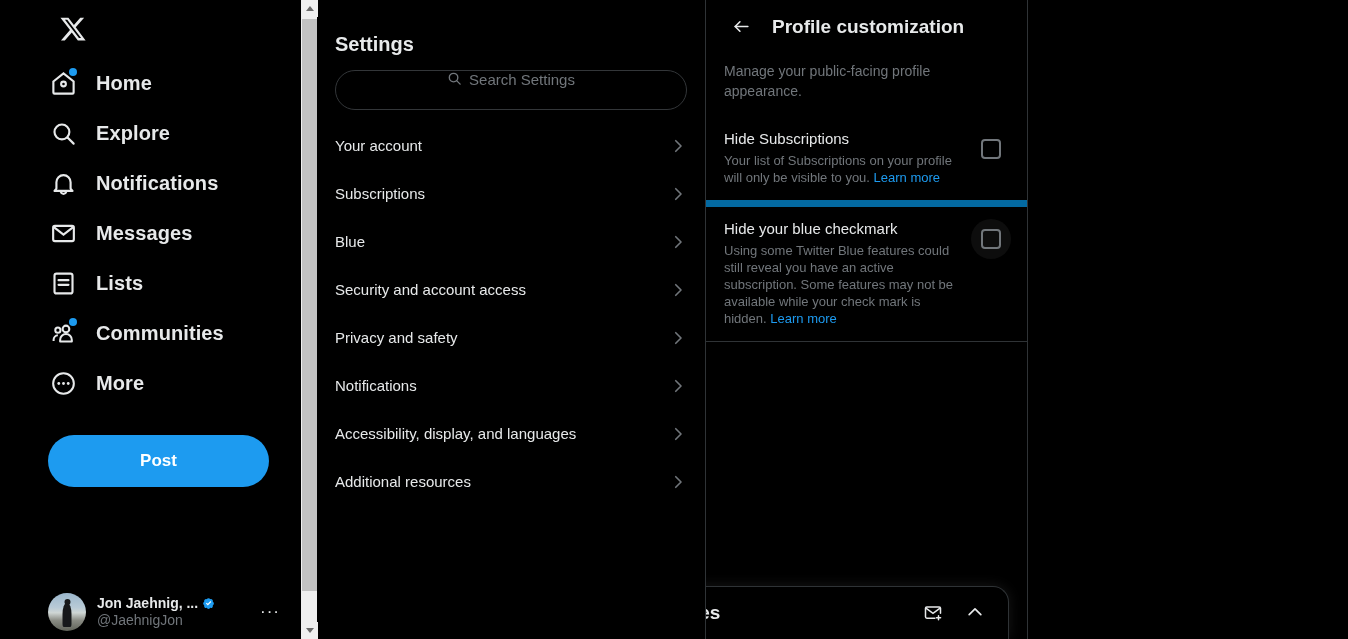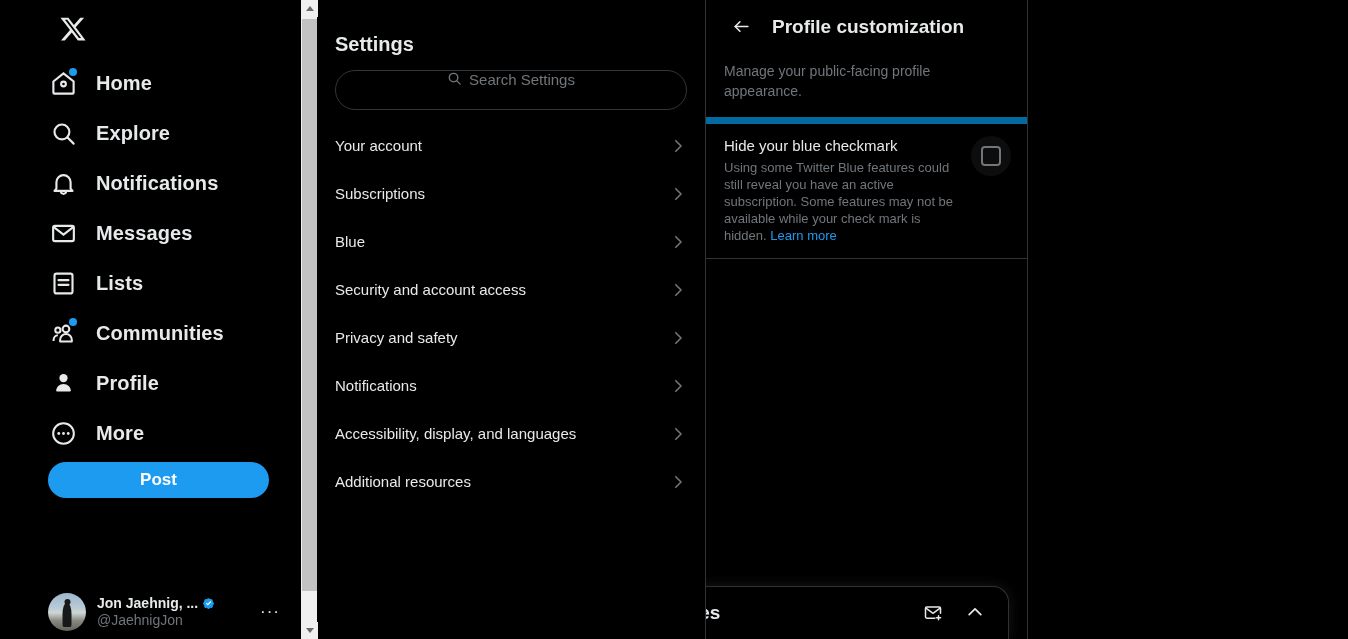--- a/index.html
+++ b/index.html
@@ -59,23 +59,23 @@
   .nav-label.bold { font-weight: bold; }
   .dot {
     position: absolute;
     top: 0px; right: 1px;
     width: 8px; height: 8px;
     border-radius: 50%;
     background: #1d9bf0;
   }
 
   .post-btn {
-    margin-top: 4px;
+    margin-top: 27px;
     width: 221px;
-    height: 36px;
+    height: 52px;
     border-radius: 26px;
     background: #1d9bf0;
     color: #ffffff;
     font-size: 17px;
     font-weight: bold;
     display: flex;
     align-items: center;
     justify-content: center;
     border: none;
     cursor: pointer;
@@ -404,29 +404,20 @@
             <path d="M9 19.2v-1.5a5.2 5.2 0 0 1 10.4 0v1.5z" stroke-linejoin="round"></path>
             <circle cx="7" cy="9" r="2.3"></circle>
             <path d="M3.2 18.6v-1.1A4 4 0 0 1 7 13.6"></path>
           </svg>
         <span class="dot"></span>
       </span>
       <span class="nav-label">Communities</span>
     </div>
 
 
-    <div class="nav-item">
-      <span class="nav-icon">
-        <svg viewBox="0 0 24 24" fill="#e7e9ea">
-            <circle cx="12" cy="7.2" r="3.7"></circle>
-            <path d="M12 12.4c-3.6 0-6.5 2.7-6.5 6 0 .4.3.7.7.7h11.6c.4 0 .7-.3.7-.7 0-3.3-2.9-6-6.5-6z"></path>
-          </svg>
-      </span>
-      <span class="nav-label bold">Profile</span>
-    </div>
 
     <div class="nav-item">
       <span class="nav-icon">
         <svg viewBox="0 0 24 24" fill="none" stroke="#e7e9ea" stroke-width="1.8">
             <circle cx="12" cy="12" r="9.2"></circle>
             <circle cx="7.8" cy="12" r="1.25" fill="#e7e9ea" stroke="none"></circle>
             <circle cx="12" cy="12" r="1.25" fill="#e7e9ea" stroke="none"></circle>
             <circle cx="16.2" cy="12" r="1.25" fill="#e7e9ea" stroke="none"></circle>
           </svg>
       </span>
@@ -536,20 +527,32 @@
         <svg viewBox="0 0 24 24" stroke-width="2">
             <path d="M20 12H4" stroke-linecap="round"></path>
             <path d="m10 6-6 6 6 6" stroke-linecap="round" stroke-linejoin="round"></path>
           </svg>
       </div>
       <h2 class="main-title">Profile customization</h2>
     </div>
 
     <p class="main-desc">Manage your public-facing profile appearance.</p>
 
+    <div class="opt-row first">
+      <div class="opt-text">
+        <div class="opt-title">Hide Subscriptions</div>
+        <div class="opt-sub">
+          <span>Your list of Subscriptions on your profile will only be visible to you.</span>
+          <span class="lnk">Learn more</span>
+        </div>
+      </div>
+      <div class="cb-wrap">
+        <div class="checkbox"></div>
+      </div>
+    </div>
 
     <div class="opt-row">
       <div class="opt-text">
         <div class="opt-title">Hide your blue checkmark</div>
         <div class="opt-sub">
           <span>Using some Twitter Blue features could still reveal you have an active subscription. Some features may not be available while your check mark is hidden.</span>
           <span class="lnk">Learn more</span>
         </div>
       </div>
       <div class="cb-wrap hovered">

